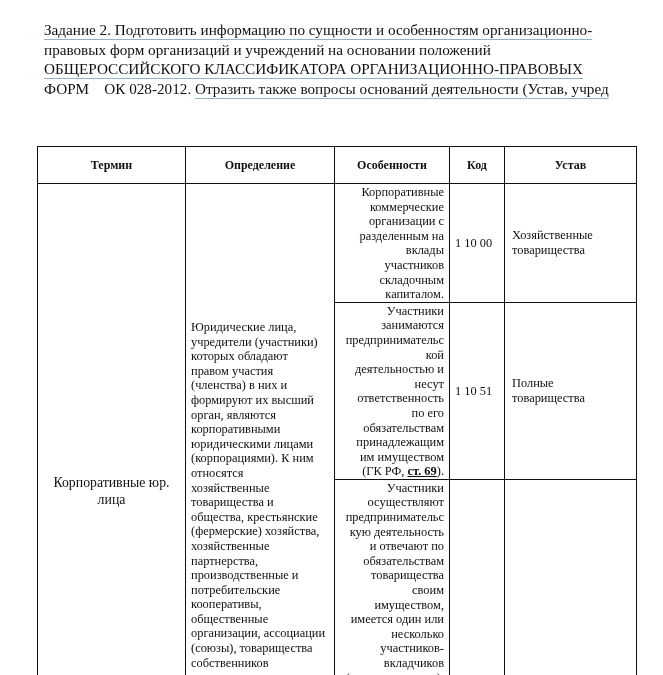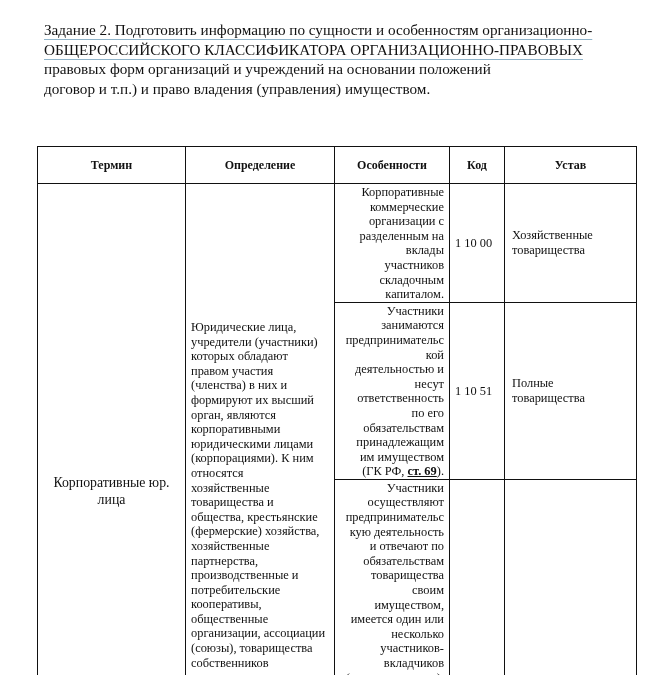--- a/index.html
+++ b/index.html
@@ -84,23 +84,23 @@
       color: #111;
       font-weight: bold;
     }
     .ws { white-space: pre-line; }
   </style>
 </head>
 <body>
 
 <div class="task">
   <span class="line"><span class="u">Задание 2.</span><span class="u">  Подготовить информацию по сущности и особенностям организационно-</span></span>
+  <span class="line">правовых форм организаций и учреждений на основании положений</span>
   <span class="line u">ОБЩЕРОССИЙСКОГО КЛАССИФИКАТОРА ОРГАНИЗАЦИОННО-ПРАВОВЫХ</span>
-  <span class="line">правовых форм организаций и учреждений на основании положений</span>
-  <span class="line">договор и т.п.) и право владения (управления) имуществом.</span>
+  <span class="line"><span style="white-space:pre">ФОРМ    ОК 028-2012. </span><span class="u">Отразить также вопросы оснований деятельности (Устав, учред</span></span>
 </div>
 
 <table class="doc-table">
   <colgroup>
     <col style="width:148px">
     <col style="width:149px">
     <col style="width:115px">
     <col style="width:55px">
     <col style="width:132px">
   </colgroup>

